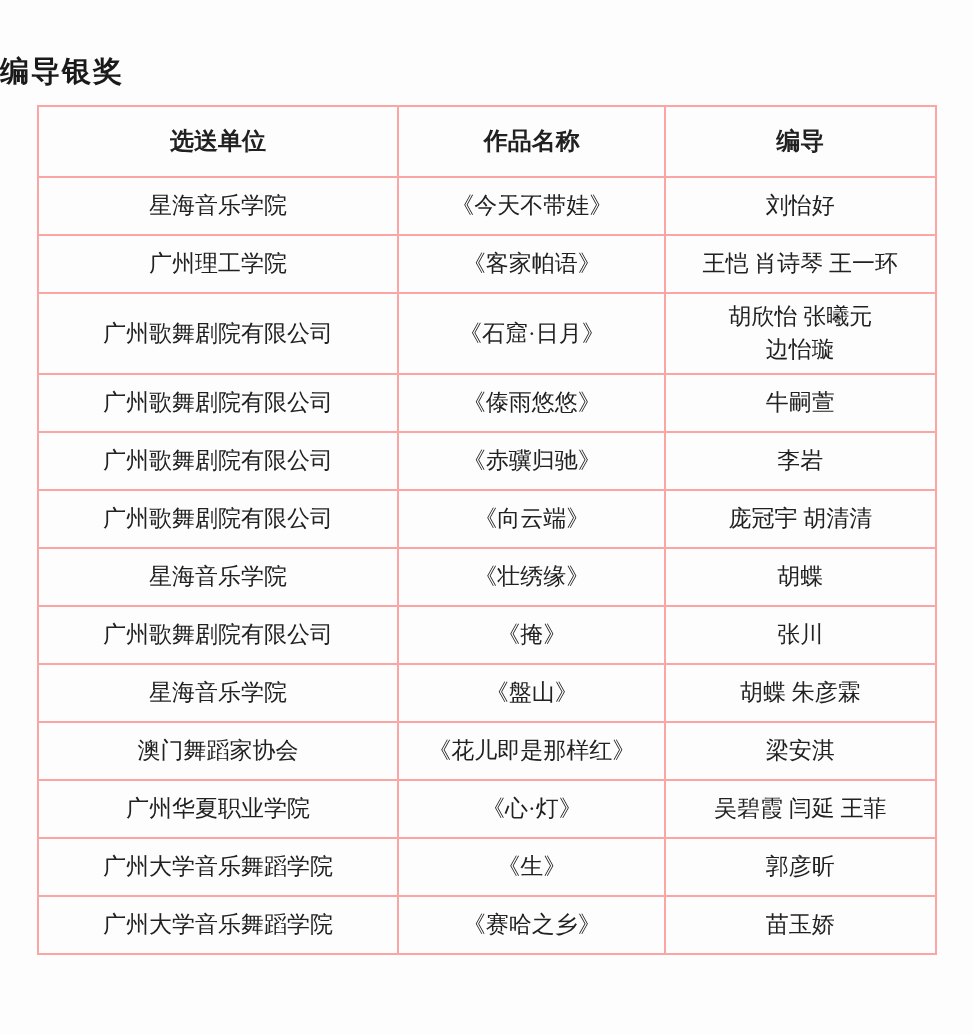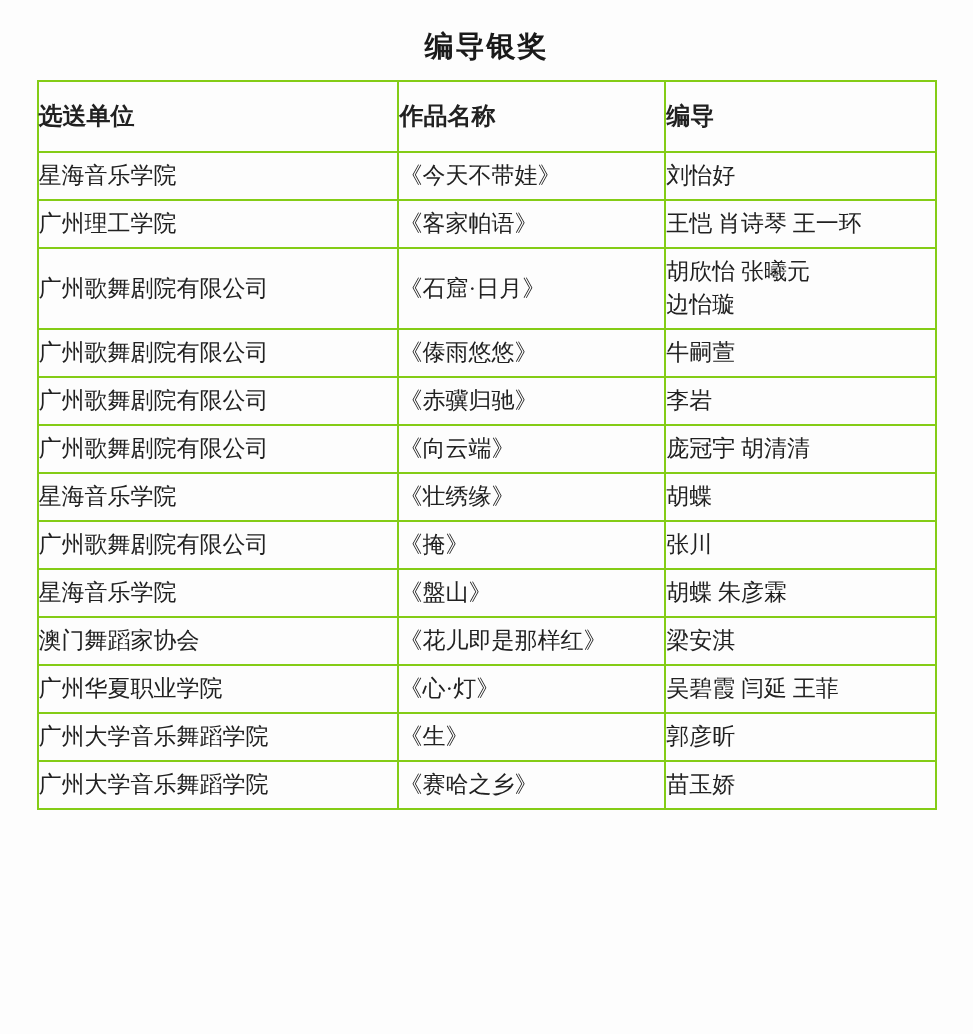--- a/index.html
+++ b/index.html
@@ -9,52 +9,52 @@
     font-family: "Liberation Serif", "DejaVu Serif", serif;
     color: #1f1f1f;
   }
   .page {
     width: 973px;
     height: 1034px;
     background: #fdfdfd;
     overflow: hidden;
   }
   .page-title {
-    text-align: center;
     font-size: 29px;
     font-weight: bold;
     letter-spacing: 2px;
     padding-top: 27px;
     color: #1a1a1a;
+    margin-top: 25px;
   }
   table.awards {
     width: 900px;
     margin: 13px auto 0 auto;
     border-collapse: collapse;
     table-layout: fixed;
   }
   table.awards col.c-unit  { width: 40.2%; }
   table.awards col.c-work  { width: 29.7%; }
   table.awards col.c-dir   { width: 30.1%; }
   table.awards th, table.awards td {
-    border: 2px solid #84cc16;
-    text-align: left;
+    border: 2px solid #fca5a5;
+    text-align: center;
     vertical-align: middle;
     font-size: 23px;
     color: #212121;
     padding: 6px 0;
     line-height: 1.45;
   }
   table.awards th {
     height: 71px;
     font-size: 24px;
     font-weight: bold;
   }
   table.awards td {
-    height: 48px;
+    height: 58px;
   }
   td.cell-directors { white-space: pre-line; }
 </style>
 </head>
 <body>
 
 <div class="page">
   <div class="page-title">编导银奖</div>
 
   <table class="awards">

